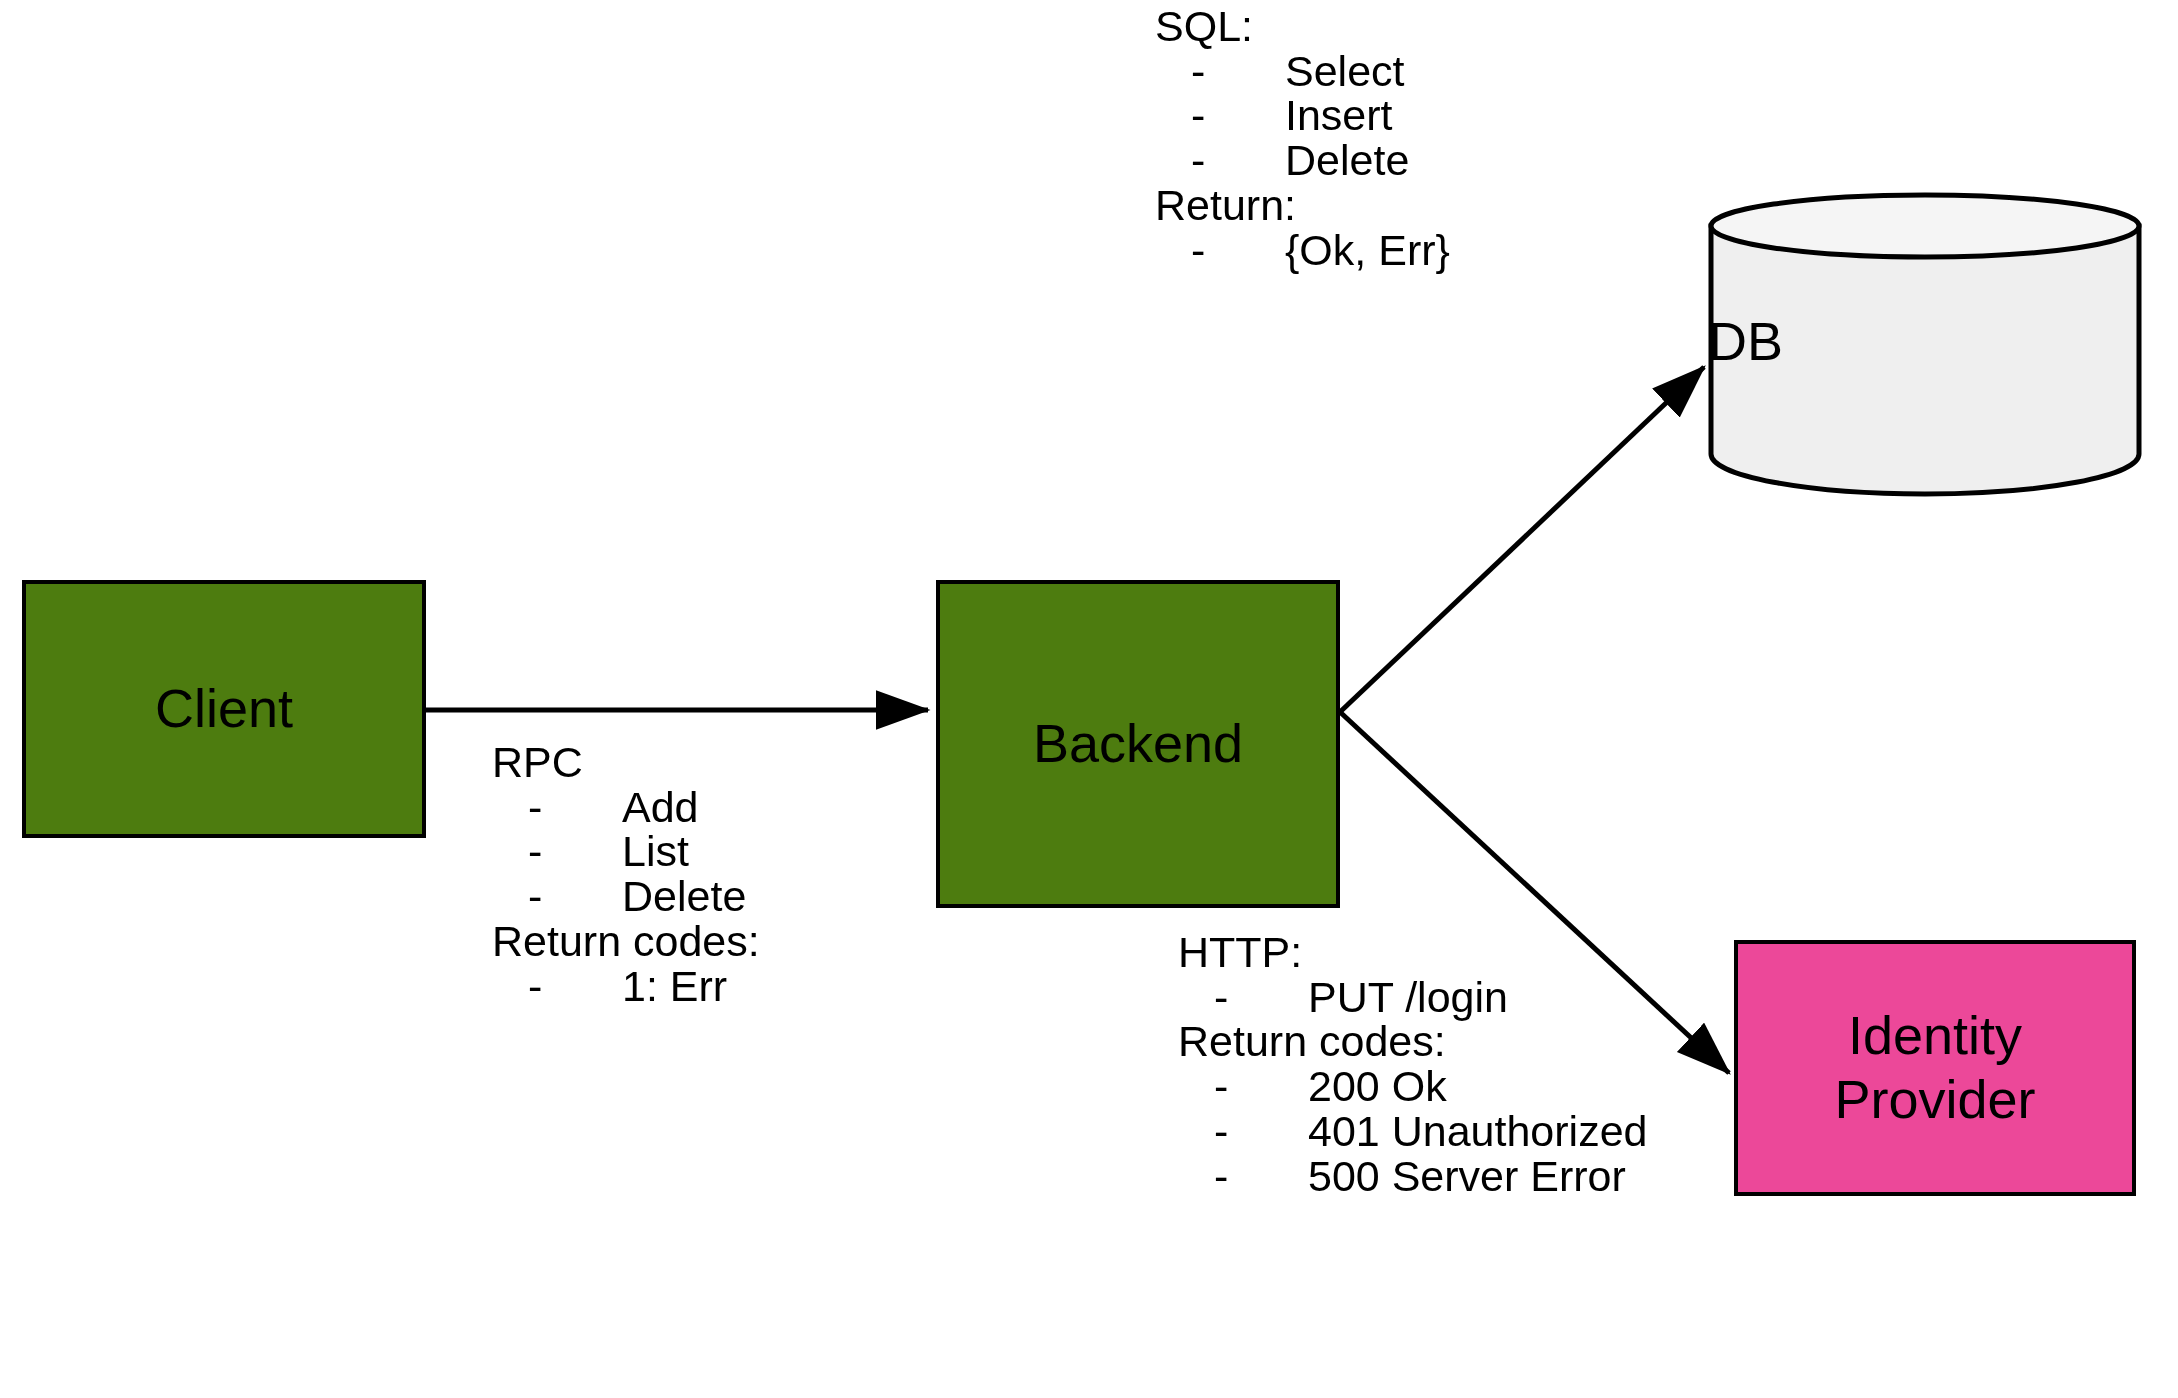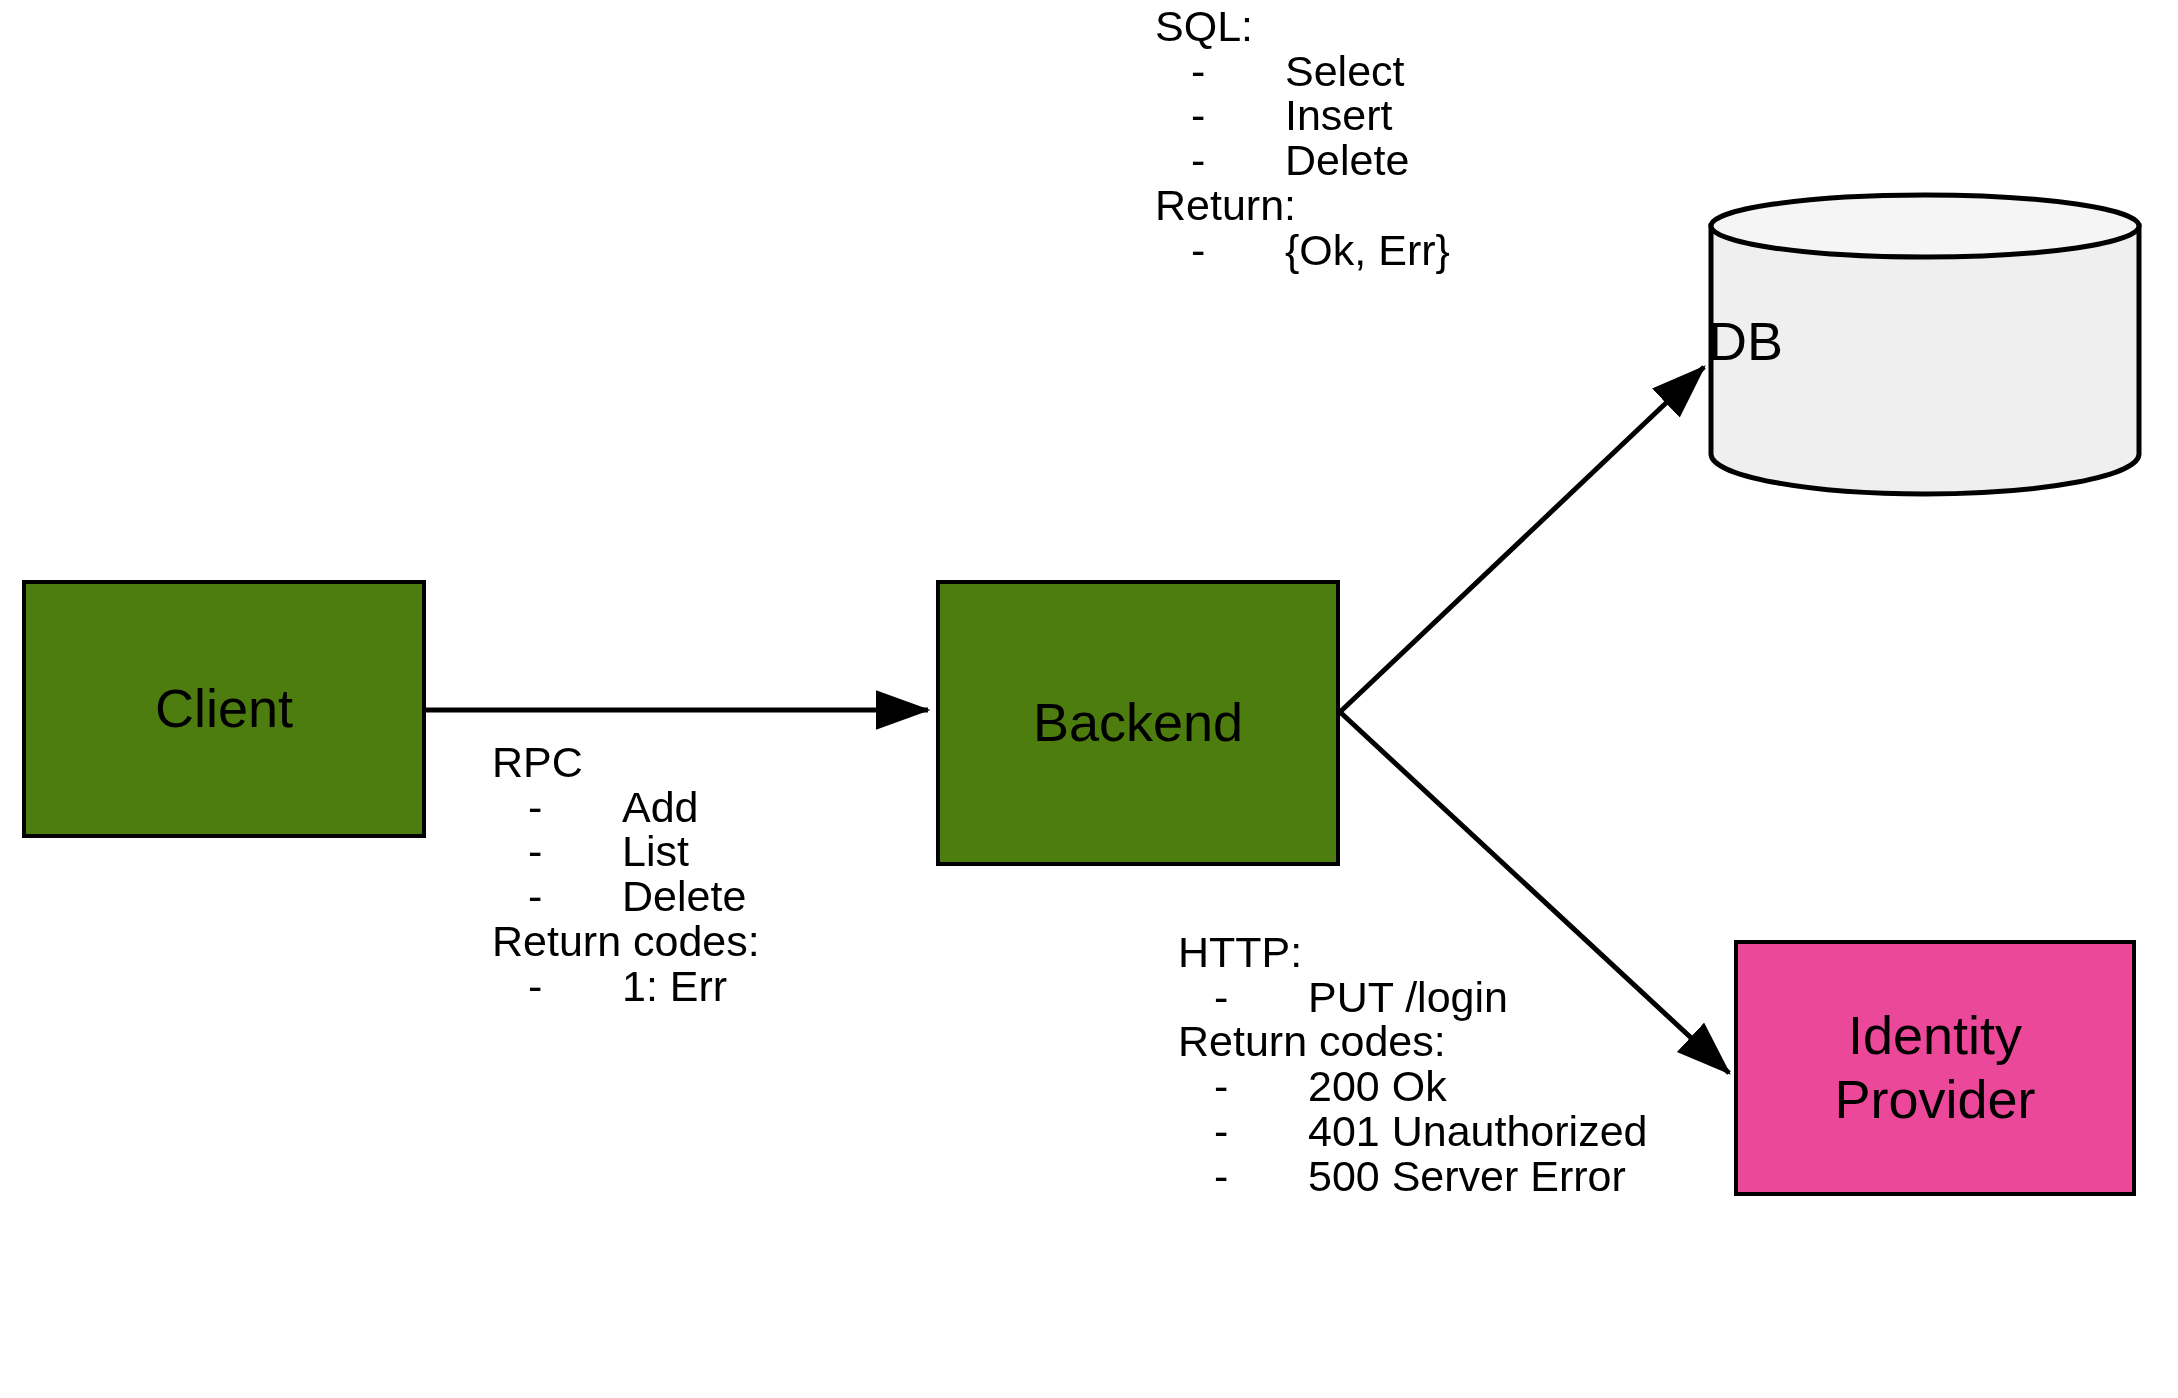--- a/index.html
+++ b/index.html
@@ -123,21 +123,21 @@
 
     <g>
       <line x1="1340" y1="712" x2="1729" y2="1073" stroke="#000000" stroke-width="5" marker-end="url(#arrowhead)"></line>
     </g>
   </svg>
 
   <div class="node box-process" style="left:22px; top:580px; width:404px; height:258px;">
     <span class="node-label">Client</span>
   </div>
 
-  <div class="node box-process" style="left:936px; top:580px; width:404px; height:286px;">
+  <div class="node box-process" style="left:936px; top:580px; width:404px; height:328px;">
     <span class="node-label">Backend</span>
   </div>
 
   <div class="cylinder" style="left:1708px; top:192px; width:434px; height:325px;">
     <svg width="434" height="325" viewBox="0 0 434 325" xmlns="http://www.w3.org/2000/svg">
 
       <path d="M3,34 L3,262 A214,40 0 0 0 431,262 L431,34 Z" fill="#EFEFEF" stroke="#000000" stroke-width="5"></path>
 
       <ellipse cx="217" cy="34" rx="214" ry="31" fill="#F5F5F5" stroke="#000000" stroke-width="5"></ellipse>
     </svg>

